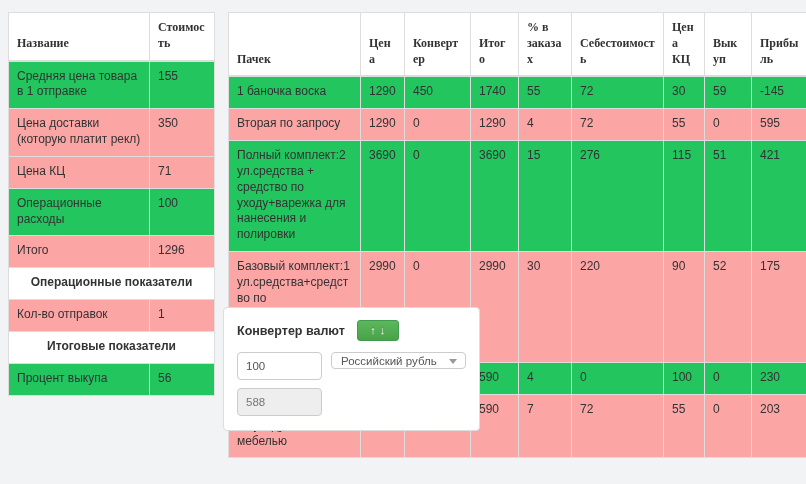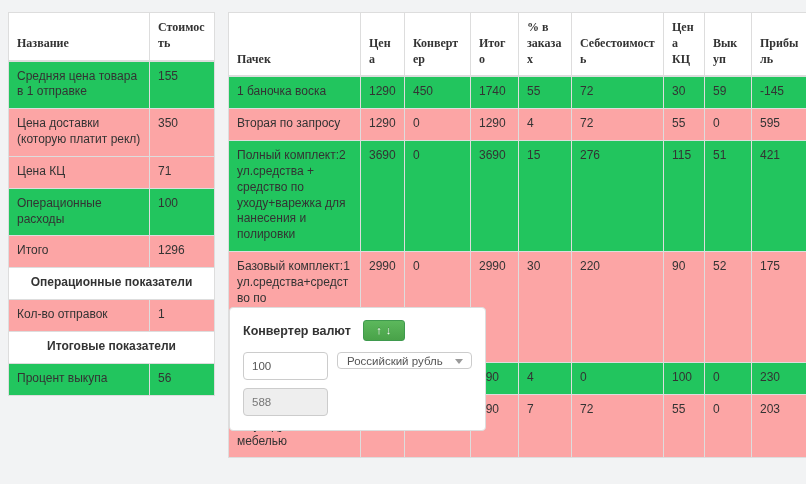--- a/index.html
+++ b/index.html
@@ -75,21 +75,21 @@
   #packs-table col.c-total    { width: 48px; }
   #packs-table col.c-share    { width: 53px; }
   #packs-table col.c-cost     { width: 92px; }
   #packs-table col.c-kc       { width: 41px; }
   #packs-table col.c-buyout   { width: 47px; }
   #packs-table col.c-profit   { width: 61px; }
 
   
   #converter {
     position: absolute;
-    left: 229px;
+    left: 223px;
     top: 307px;
     width: 257px;
     background: #ffffff;
     border: 1px solid #dddddd;
     border-radius: 4px;
     padding: 12px 13px 14px 13px;
   }
   .conv-head {
     display: flex;
     align-items: center;

